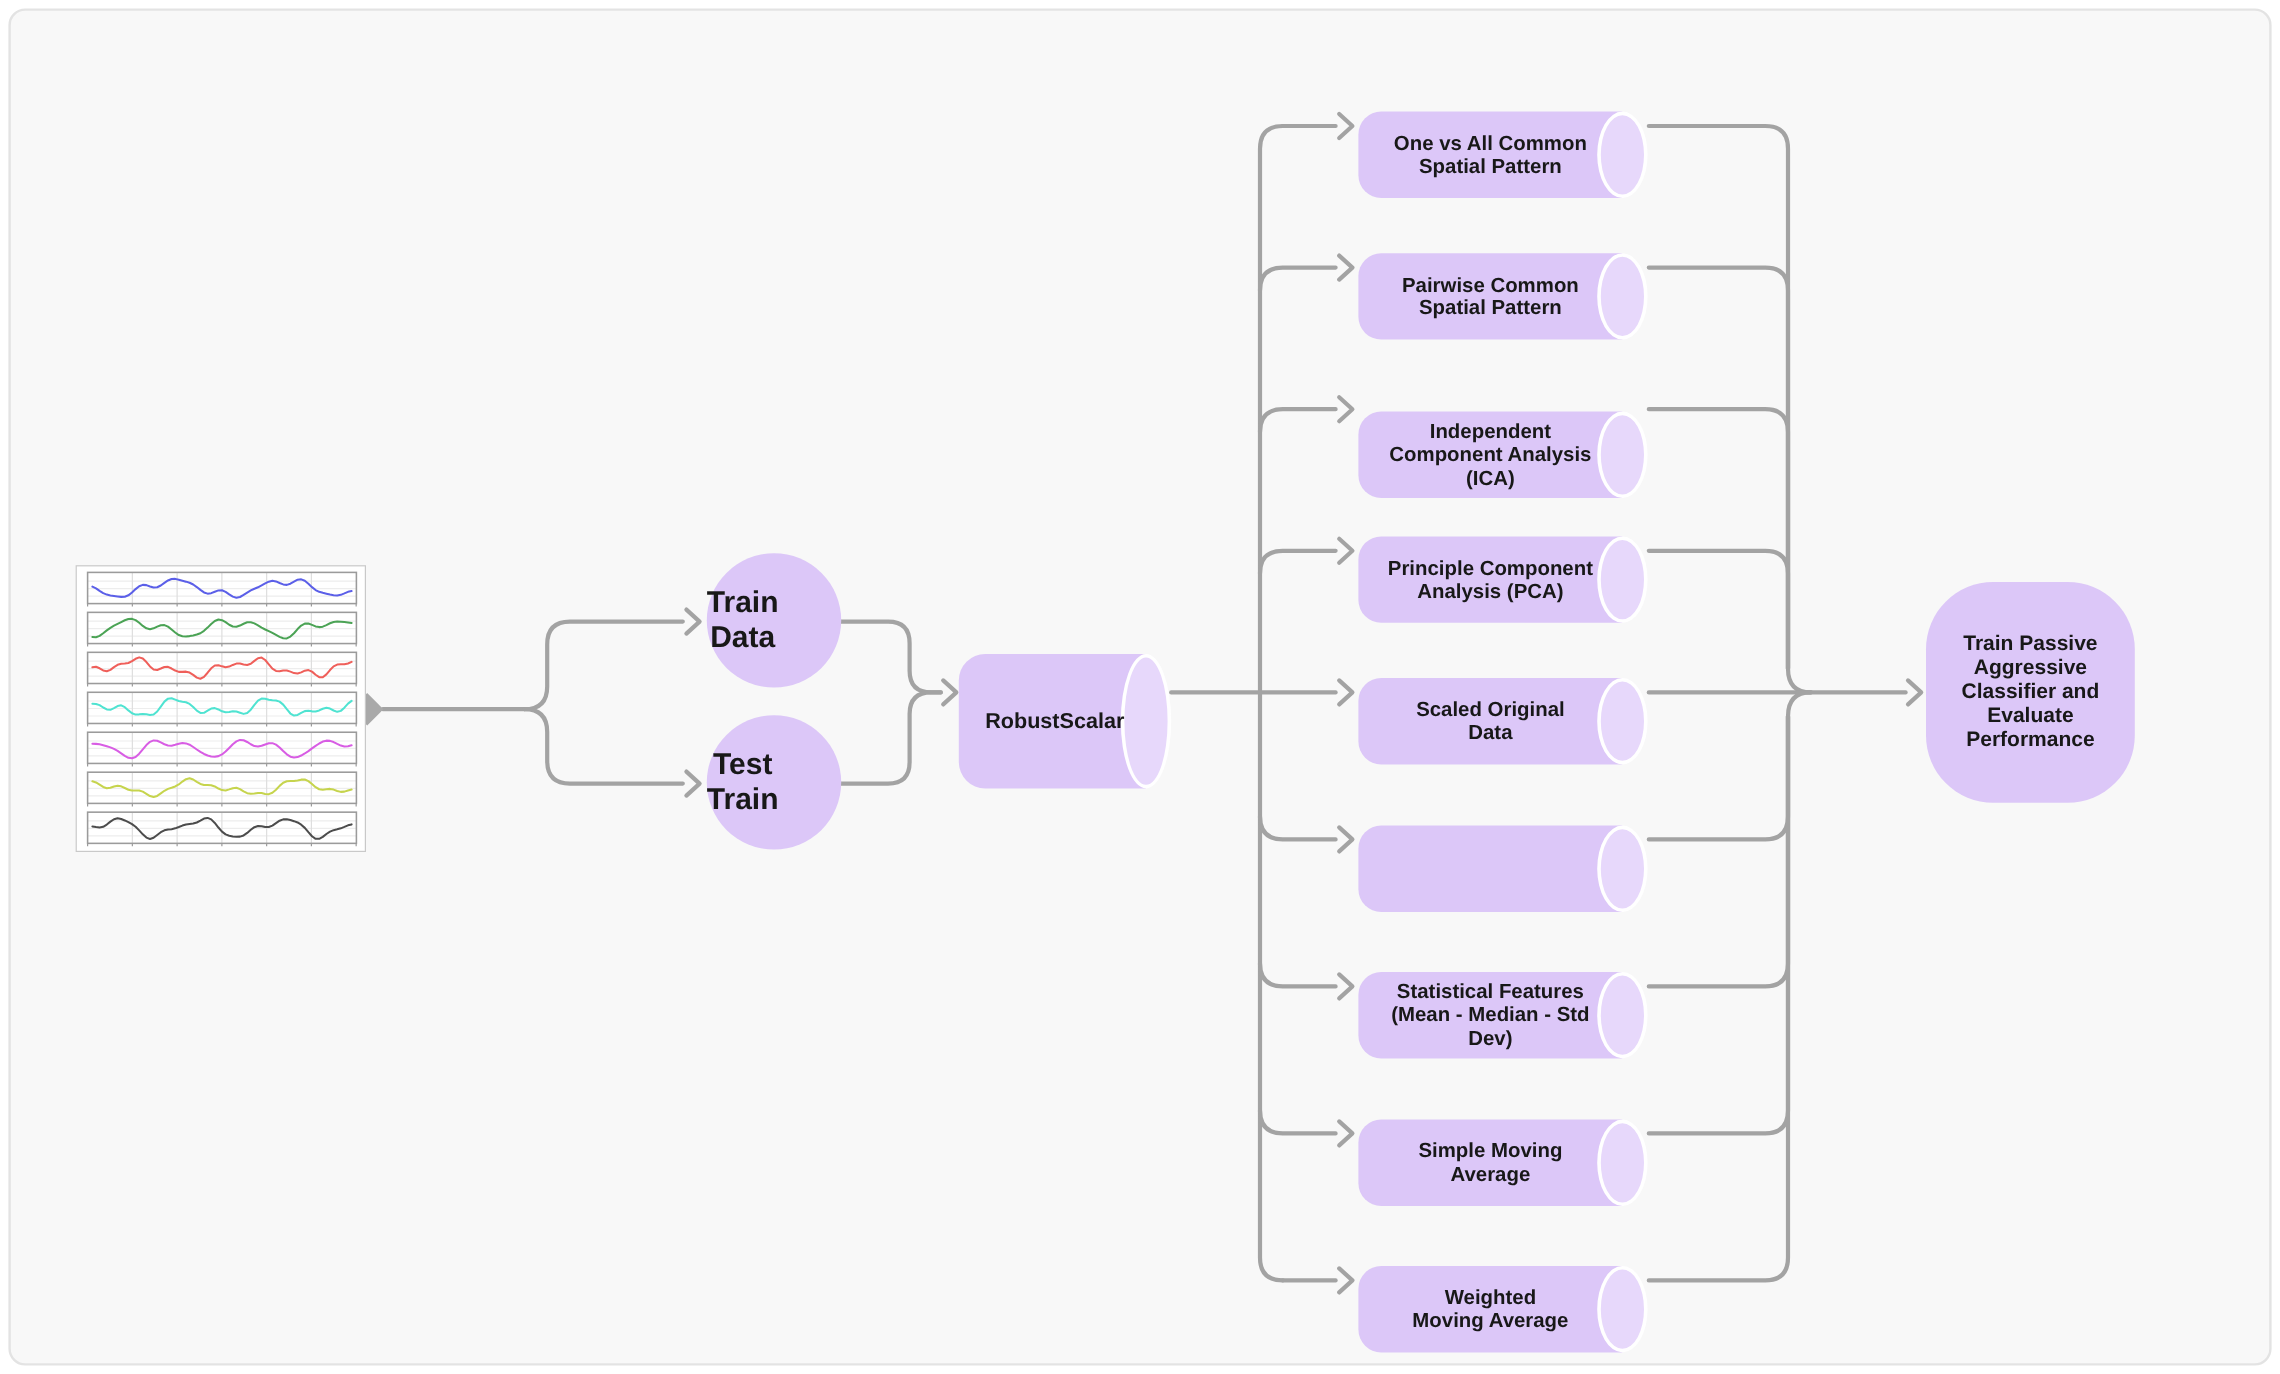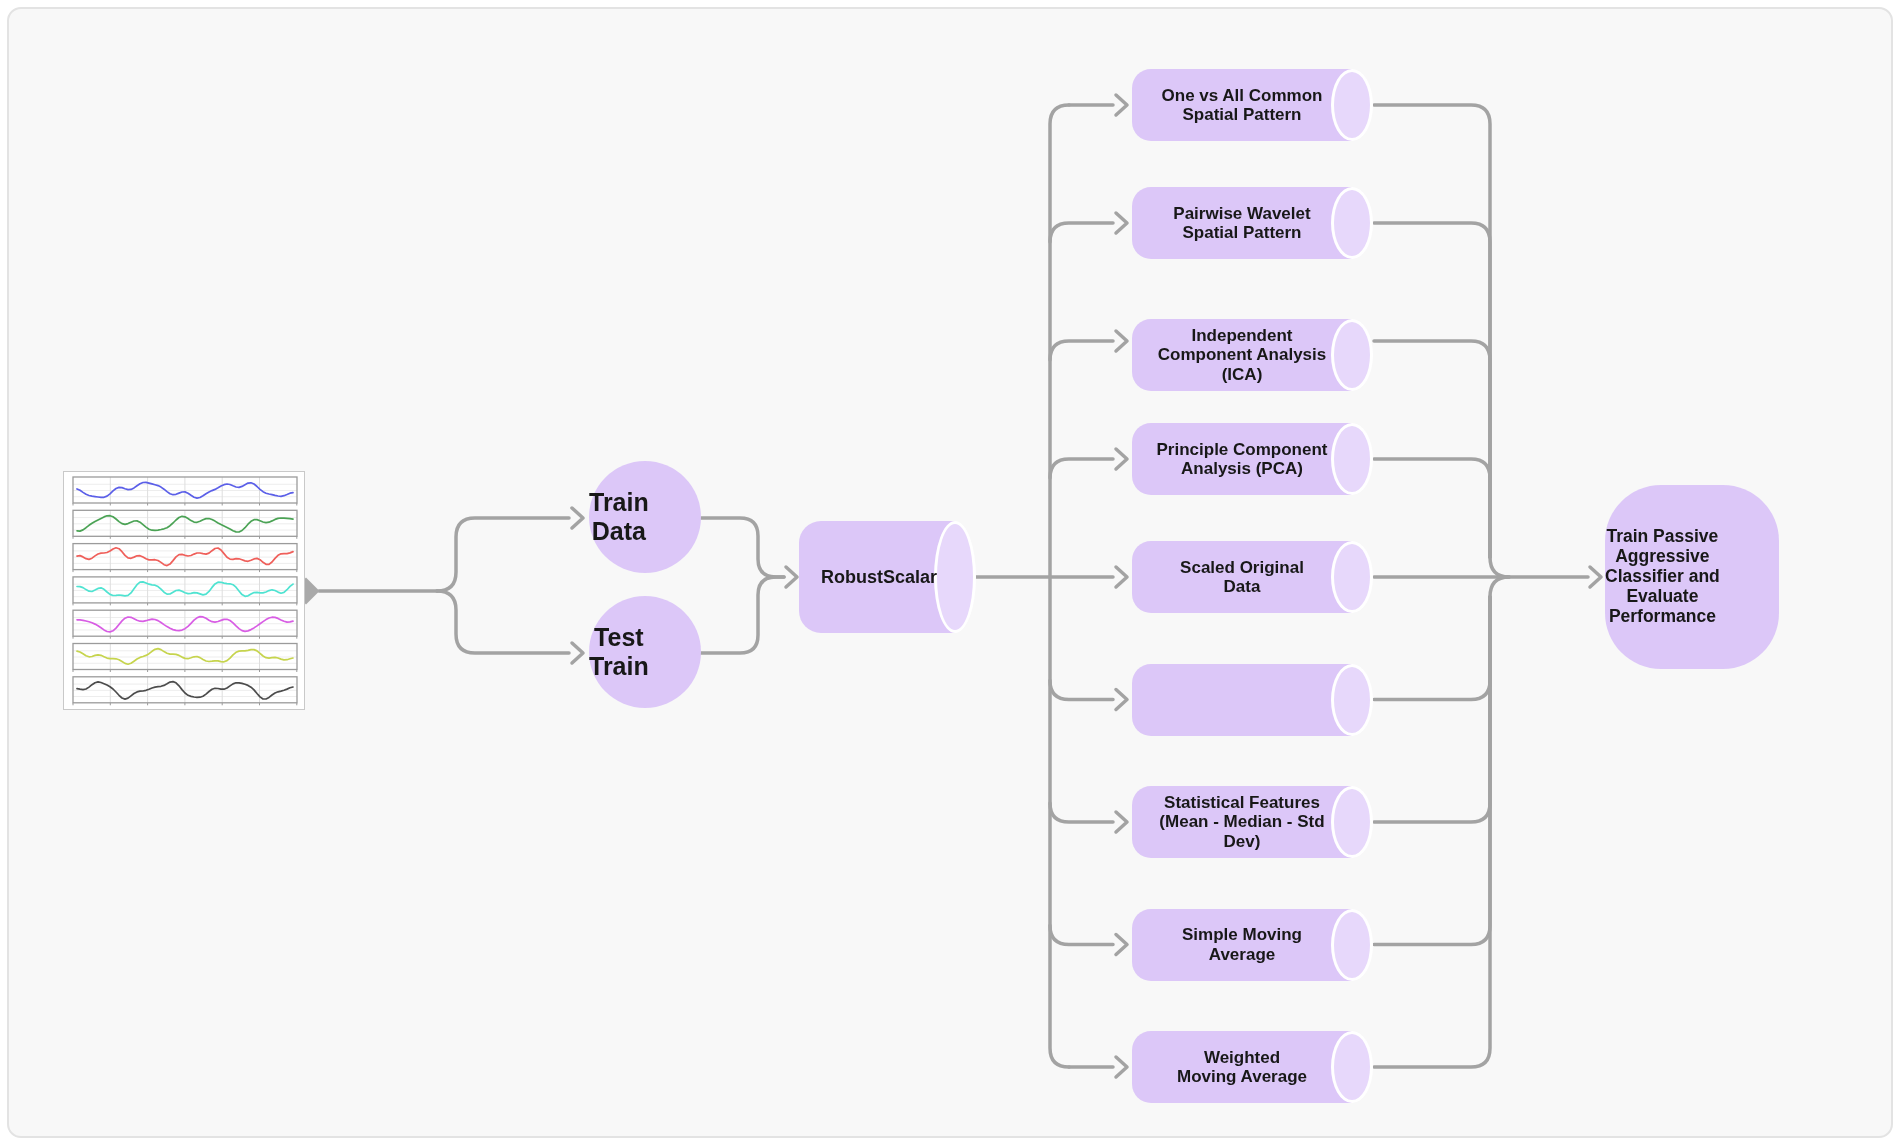--- a/index.html
+++ b/index.html
@@ -20,34 +20,34 @@
 
   .eeg-title{position:absolute;left:40px;top:430px;width:292px;text-align:center;
     font-size:26px;font-weight:700;color:#141414;letter-spacing:.2px;}
   .eeg-frame{position:absolute;left:63px;top:471px;width:242px;height:239px;background:#ffffff;
     border:1.5px solid #c9c9c9;box-sizing:border-box;}
 
   .circle-node{position:absolute;width:112px;height:112px;border-radius:50%;background:var(--accent);
     display:flex;align-items:center;justify-content:flex-start;}
   .circle-node .node-label{font-size:25px;line-height:1.15;}
 
-  .cyl{position:absolute;left:1132px;width:241px;height:72px;}
+  .cyl{position:absolute;left:1132px;width:241px;height:72px;margin-top:24px;}
   .cyl.big{left:799px;top:521px;width:177px;height:112px;}
   .cyl-body{position:absolute;left:0;top:0;bottom:0;width:220px;background:var(--accent);
     border-radius:19px 0 0 19px;}
   .cyl.big .cyl-body{width:156px;border-radius:22px 0 0 22px;}
   .cyl-cap{position:absolute;top:0;bottom:0;left:199px;width:42px;border-radius:50%;
     background:var(--cap);border:3px solid #ffffff;box-sizing:border-box;}
   .cyl.big .cyl-cap{left:135px;}
   .cyl .node-label{position:absolute;left:6px;top:0;width:208px;height:100%;
     display:flex;align-items:center;justify-content:center;font-size:17px;line-height:1.12;}
   .cyl.big .node-label{width:148px;font-size:18px;}
 
   .classifier{position:absolute;left:1605px;top:485px;width:174px;height:184px;
-    border-radius:56px;background:var(--accent);display:flex;align-items:center;}
+    border-radius:56px;background:var(--accent);display:flex;align-items:center;justify-content:center;}
   .classifier .node-label{font-size:17.5px;line-height:1.14;}
 </style>
 </head>
 <body>
 
 <div class="card"></div>
 
 <div class="stage">
 
   <svg class="connectors" width="1900" height="1145" viewBox="0 0 1900 1145" id="connector-svg">
@@ -238,21 +238,21 @@
 
   <div class="cyl" style="top:69px;">
     <div class="cyl-body"></div>
     <div class="cyl-cap"></div>
     <span class="node-label">One vs All Common
 Spatial Pattern</span>
   </div>
   <div class="cyl" style="top:187px;">
     <div class="cyl-body"></div>
     <div class="cyl-cap"></div>
-    <span class="node-label">Pairwise Wavelet
+    <span class="node-label">Pairwise Common
 Spatial Pattern</span>
   </div>
   <div class="cyl" style="top:319px;">
     <div class="cyl-body"></div>
     <div class="cyl-cap"></div>
     <span class="node-label">Independent
 Component Analysis
 (ICA)</span>
   </div>
   <div class="cyl" style="top:423px;">

